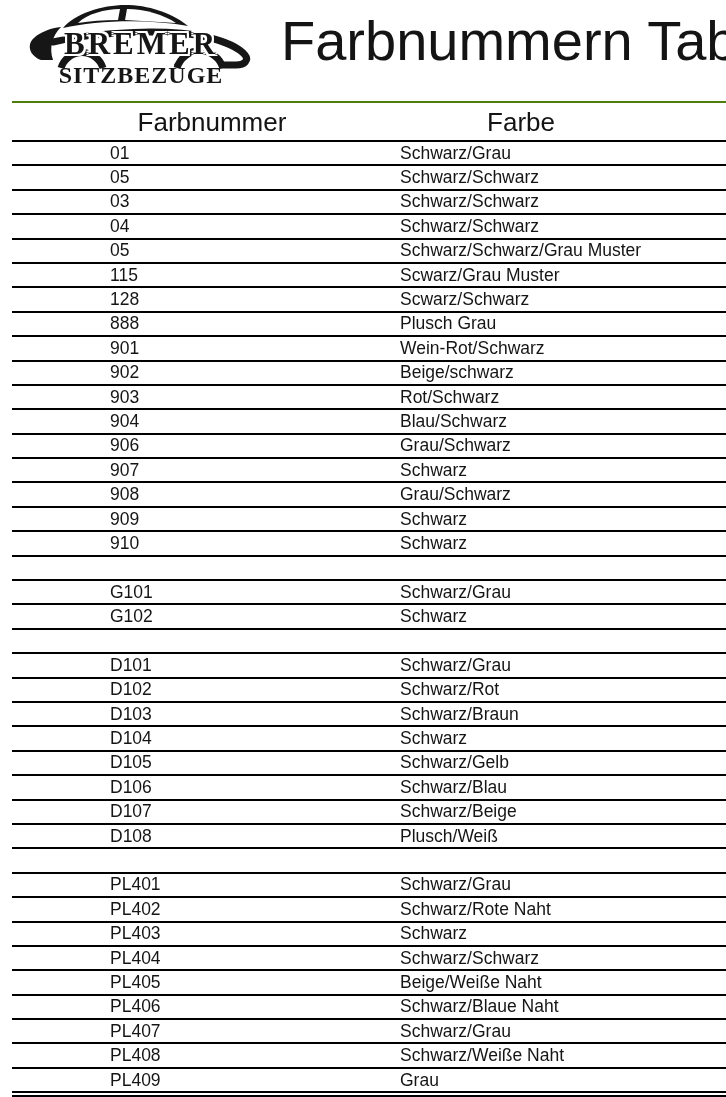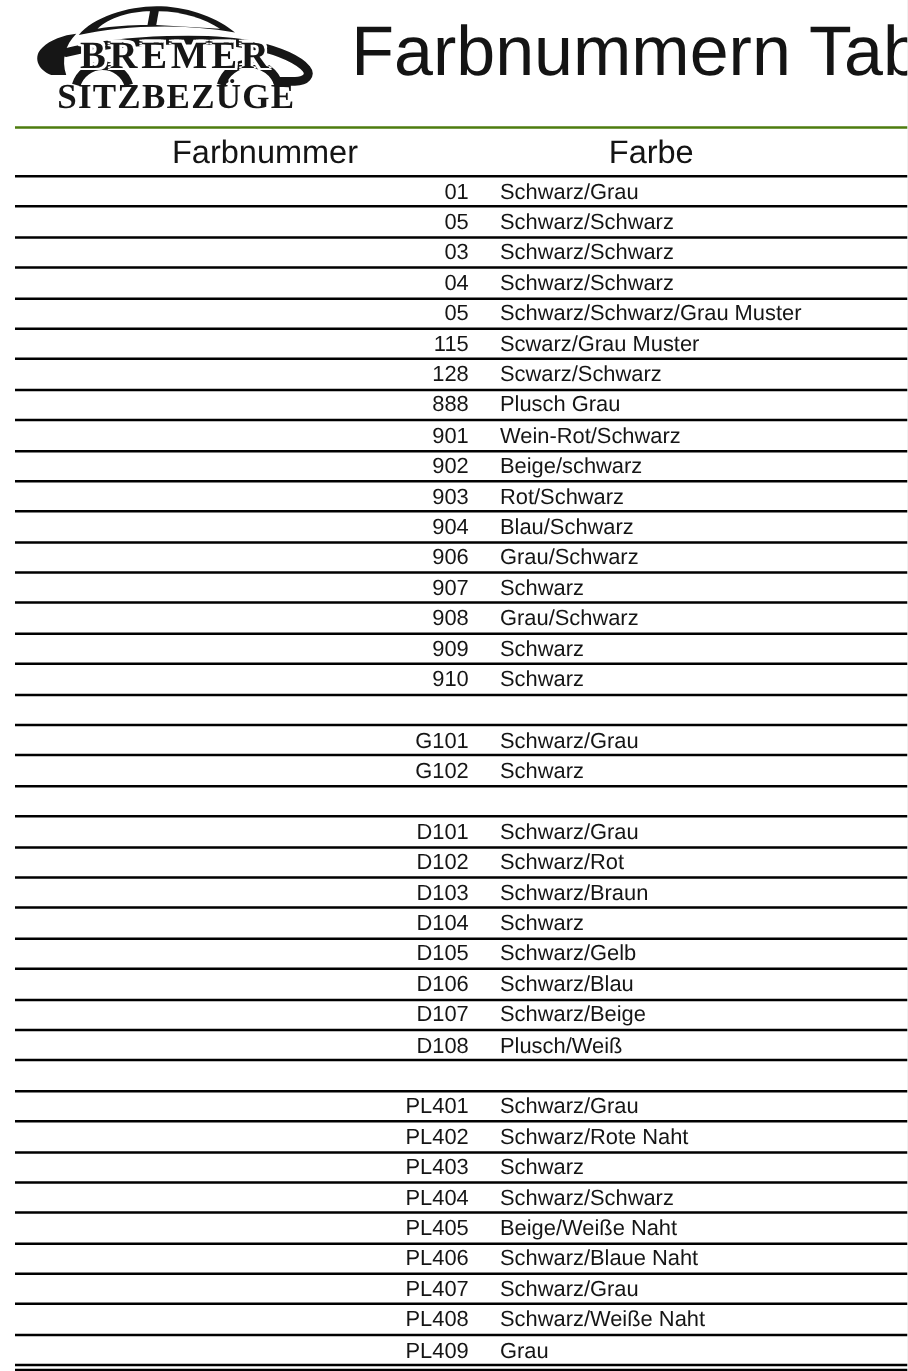--- a/index.html
+++ b/index.html
@@ -21,21 +21,21 @@
     text-align:center;
     font-family:"Liberation Serif", serif;font-weight:700;
     font-size:31px;letter-spacing:3px;color:#161616;
     text-shadow:-2px 0 0 #fff,2px 0 0 #fff,0 -2px 0 #fff,0 2px 0 #fff,
                 -2px -2px 0 #fff,2px 2px 0 #fff,-2px 2px 0 #fff,2px -2px 0 #fff;
   }
   .brand2{
     position:absolute;left:0;top:60px;width:232px;
     text-align:center;
     font-family:"Liberation Serif", serif;font-weight:700;
-    font-size:28px;letter-spacing:1px;color:#161616;
+    font-size:24px;letter-spacing:1px;color:#161616;
   }
   .title{
     position:absolute;left:281px;top:8px;margin:0;
     font-size:56px;font-weight:400;letter-spacing:0px;
     color:#141414;white-space:nowrap;
   }
   
   .table{
     position:absolute;top:101px;left:12px;width:726px;
     border-top:2px solid #4d7c0f;
@@ -48,21 +48,21 @@
     font-size:26px;color:#141414;white-space:nowrap;
   }
   .th-num{left:200px;}
   .th-col{left:509px;}
   .row{
     display:flex;align-items:center;
     height:24.4px;box-sizing:border-box;
     border-bottom:2px solid #000;
   }
   .cell{font-size:17.5px;color:#151515;white-space:nowrap;box-sizing:border-box;}
-  .cell-num{width:363px;padding-left:98px;text-align:right;}
+  .cell-num{width:363px;padding-left:98px;}
   .cell-color{flex:1;padding-left:25px;}
   .double-bottom{height:2px;border-bottom:2px solid #000;}
 </style>
 </head>
 <body>
 
 <div class="page">
 
   <div class="header">
     <div class="logo">

